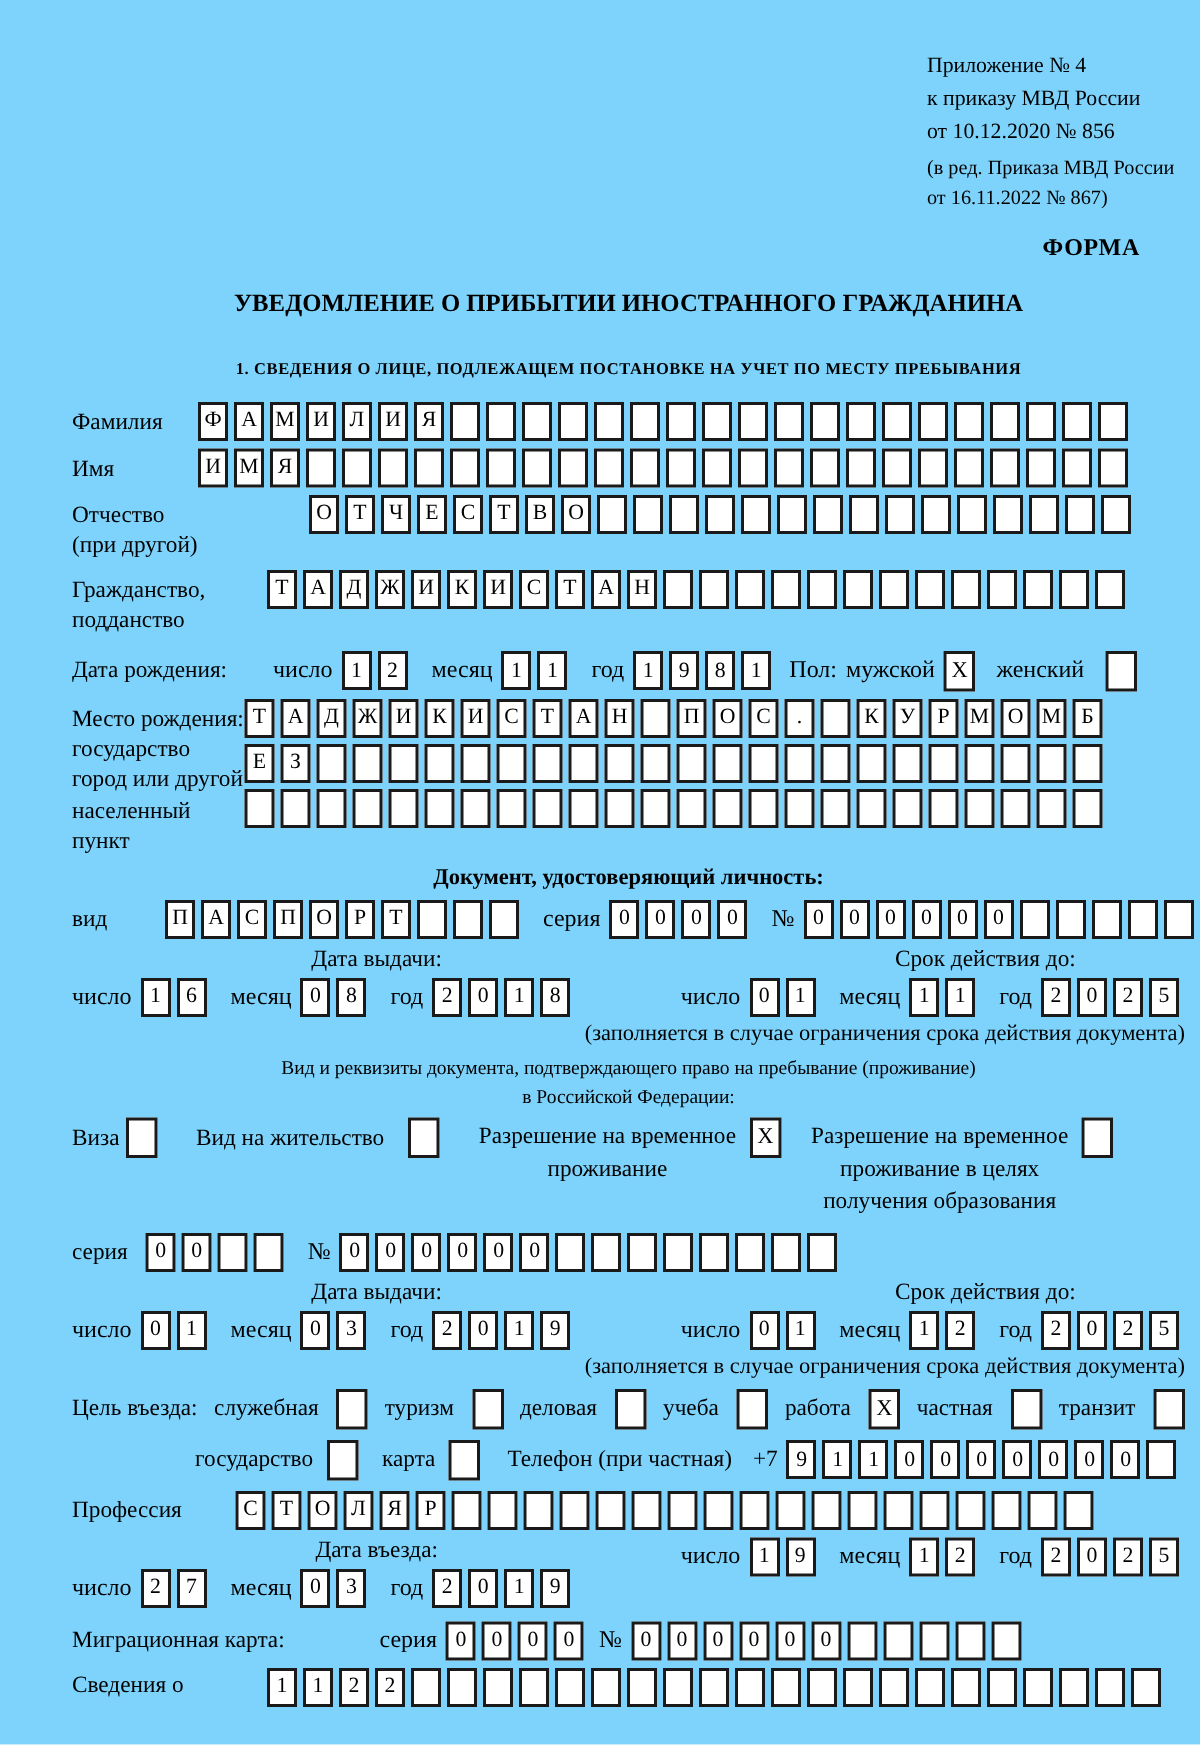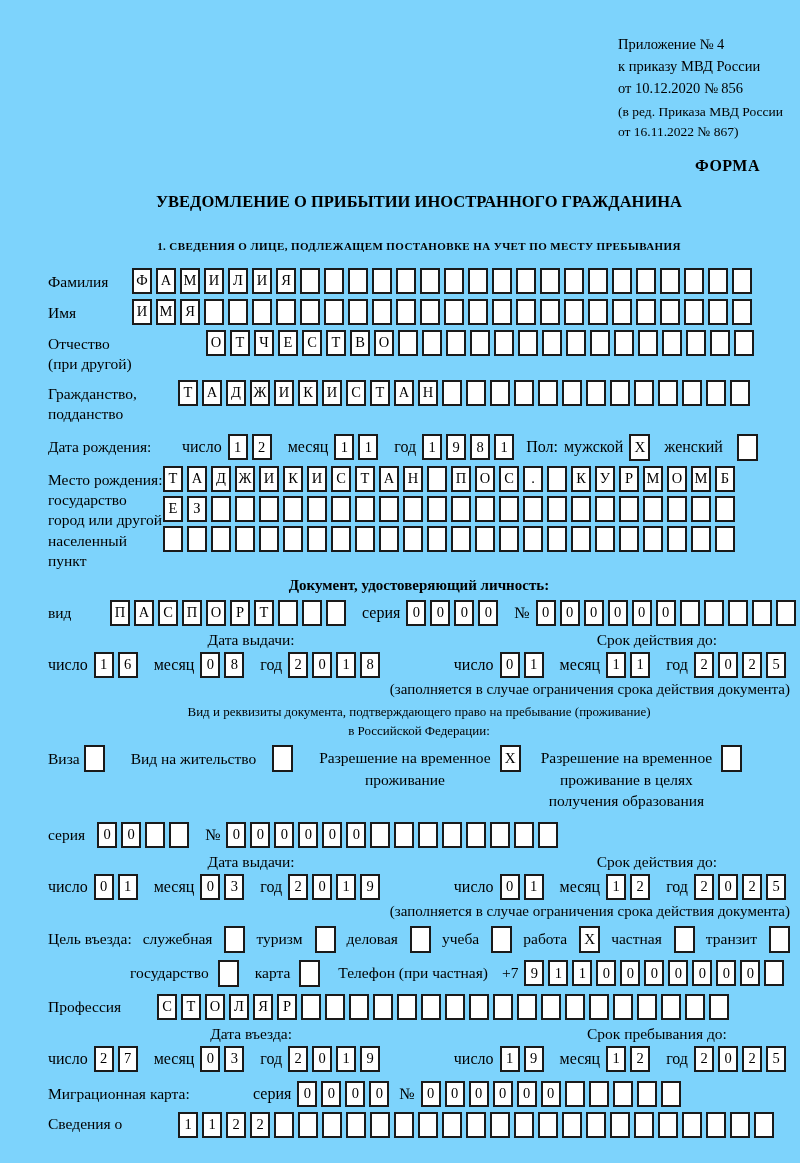--- a/index.html
+++ b/index.html
@@ -611,21 +611,20 @@
         <span class="w">год</span>
         <span class="cells">
             <span class="cell">2</span>
             <span class="cell">0</span>
             <span class="cell">1</span>
             <span class="cell">9</span>
           </span>
       </div>
     </div>
     <div class="dg">
-      <div class="dglabel">Срок пребывания до:</div>
       <div class="dgrow">
         <span class="w w-first">число</span>
         <span class="cells">
             <span class="cell">1</span>
             <span class="cell">9</span>
           </span>
         <span class="w">месяц</span>
         <span class="cells">
             <span class="cell">1</span>
             <span class="cell">2</span>

